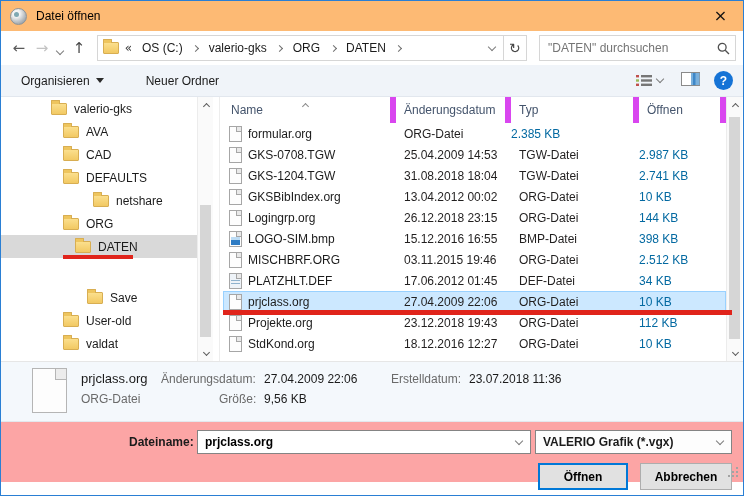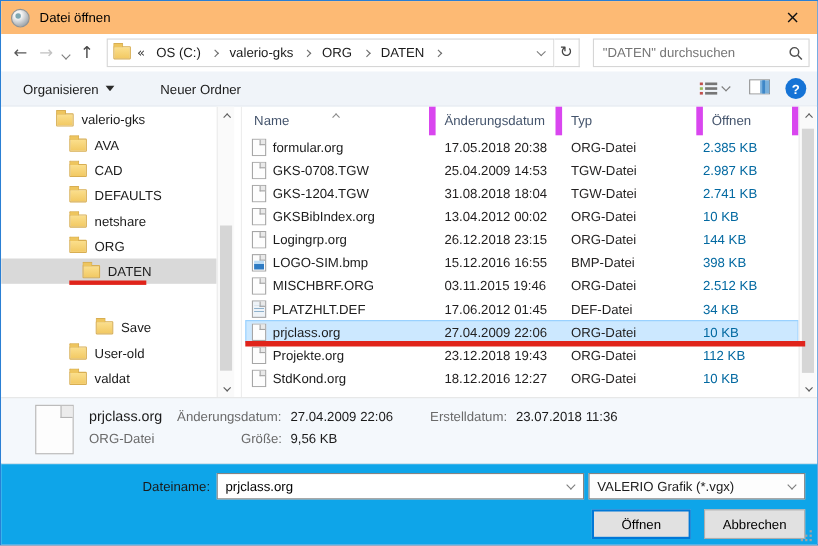--- a/index.html
+++ b/index.html
@@ -115,21 +115,21 @@
   
   .details{position:absolute;left:0;top:360px;right:0;height:60px;background:#f4f8fc;border-top:1px solid #e6e6e6;}
   .bigicon{position:absolute;left:31px;top:6px;width:35px;height:45px;background:#fdfdfd;border:1px solid #b5b5b5;}
   .bigicon::before{content:'';position:absolute;top:0;right:0;width:10px;height:10px;background:#ececec;
                    border-left:1px solid #b5b5b5;border-bottom:1px solid #b5b5b5;}
   .dt{position:absolute;white-space:nowrap;}
   .dt.gray{color:#6a6a6a;}
   .dt.namebig{font-size:13px;}
 
   
-  .footer{position:absolute;left:0;top:420px;right:0;height:76px;background:#0ea5e9;border-top:1px solid #e3e8ee;}
+  .footer{position:absolute;left:0;top:420px;right:0;height:61px;background:#fca5a5;border-top:1px solid #e3e8ee;font-weight:bold;}
   .fn-label{position:absolute;left:128px;top:13px;width:62px;text-align:right;}
   .fn-combo{position:absolute;left:196px;top:8px;width:334px;height:24px;border:1px solid #848484;background:#fff;
             display:flex;align-items:center;}
   .fn-combo input{flex:1;border:none;outline:none;font:inherit;padding:0 7px;background:transparent;color:#000;}
   .combo-chev{width:22px;display:flex;justify-content:center;align-items:center;height:100%;}
   .ft-combo{position:absolute;left:534px;top:8px;width:197px;height:24px;border:1px solid #848484;background:#fdfdfd;
             display:flex;align-items:center;cursor:pointer;}
   .ft-combo .val{flex:1;padding-left:7px;white-space:nowrap;overflow:hidden;}
   .btn{position:absolute;top:41px;height:27px;background:#e1e1e1;display:flex;align-items:center;
        justify-content:center;cursor:pointer;color:#000;}
@@ -236,21 +236,21 @@
           <span class="tlabel">AVA</span>
         </div>
         <div class="tree-item" style="padding-left: 62px;">
           <span class="folder"></span>
           <span class="tlabel">CAD</span>
         </div>
         <div class="tree-item" style="padding-left: 62px;">
           <span class="folder"></span>
           <span class="tlabel">DEFAULTS</span>
         </div>
-        <div class="tree-item" style="padding-left: 62px;">
+        <div class="tree-item" style="padding-left: 92px;">
           <span class="folder"></span>
           <span class="tlabel">netshare</span>
         </div>
         <div class="tree-item" style="padding-left: 62px;">
           <span class="folder"></span>
           <span class="tlabel">ORG</span>
         </div>
         <div class="tree-item sel" style="padding-left: 74px;">
           <span class="folder"></span>
           <span class="tlabel">DATEN</span>
@@ -295,21 +295,20 @@
           <div class="hcell">
             <span>Öffnen</span>
           </div>
         </div>
       <div>
           <div class="frow">
             <div class="cell name">
               <span class="ficon file"></span>
               <span>formular.org</span>
             </div>
-            <div class="cell date">17.05.2018 20:38</div>
             <div class="cell type">ORG-Datei</div>
             <div class="cell size">2.385 KB</div>
           </div>
           <div class="frow">
             <div class="cell name">
               <span class="ficon file"></span>
               <span>GKS-0708.TGW</span>
             </div>
             <div class="cell date">25.04.2009 14:53</div>
             <div class="cell type">TGW-Datei</div>

